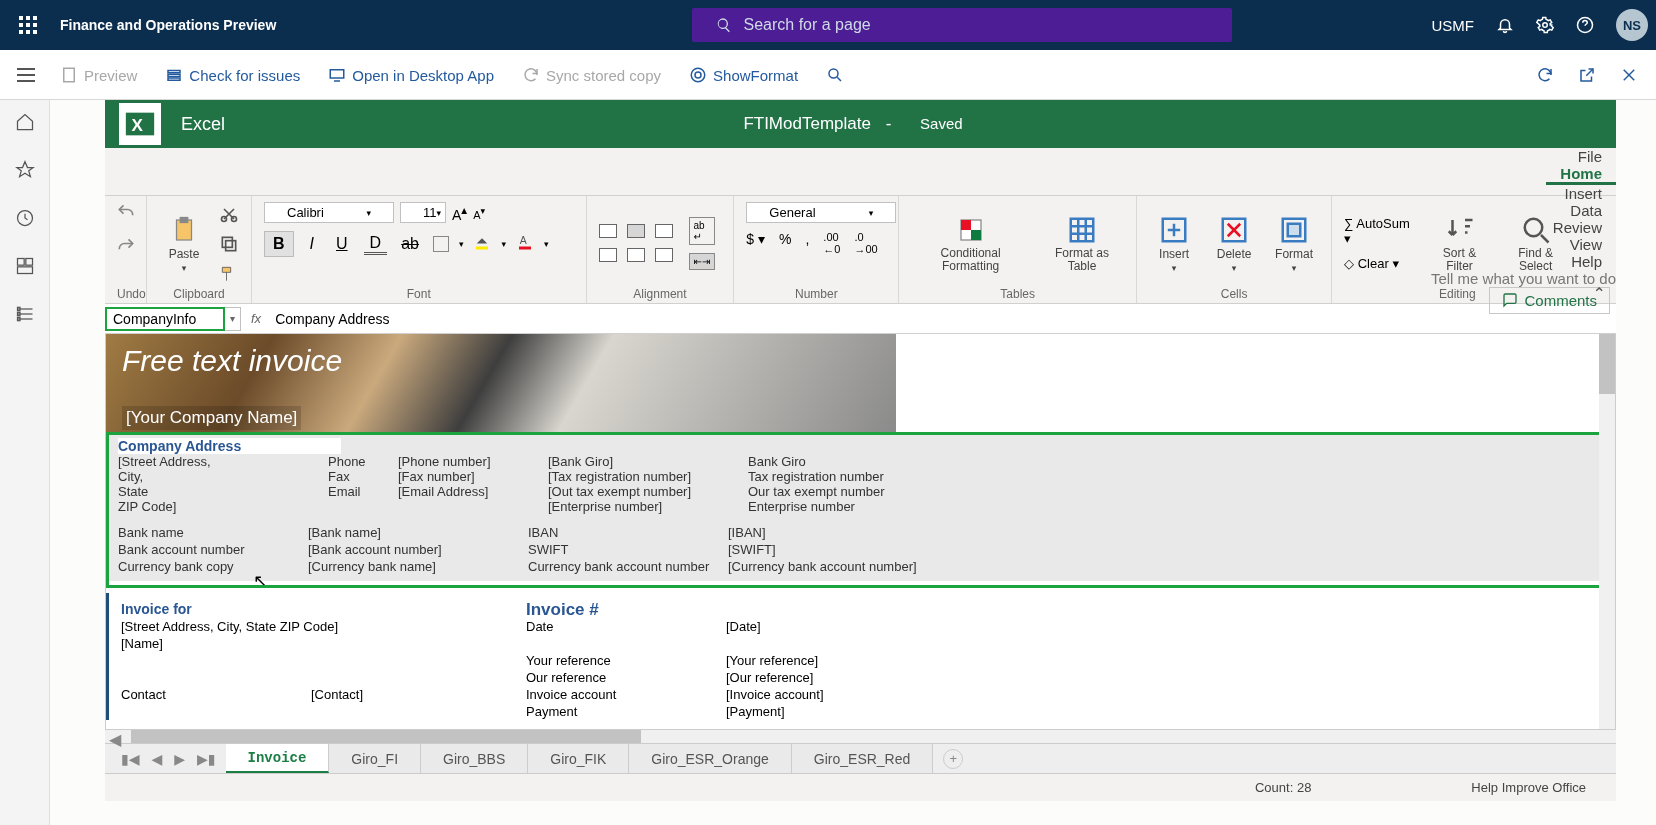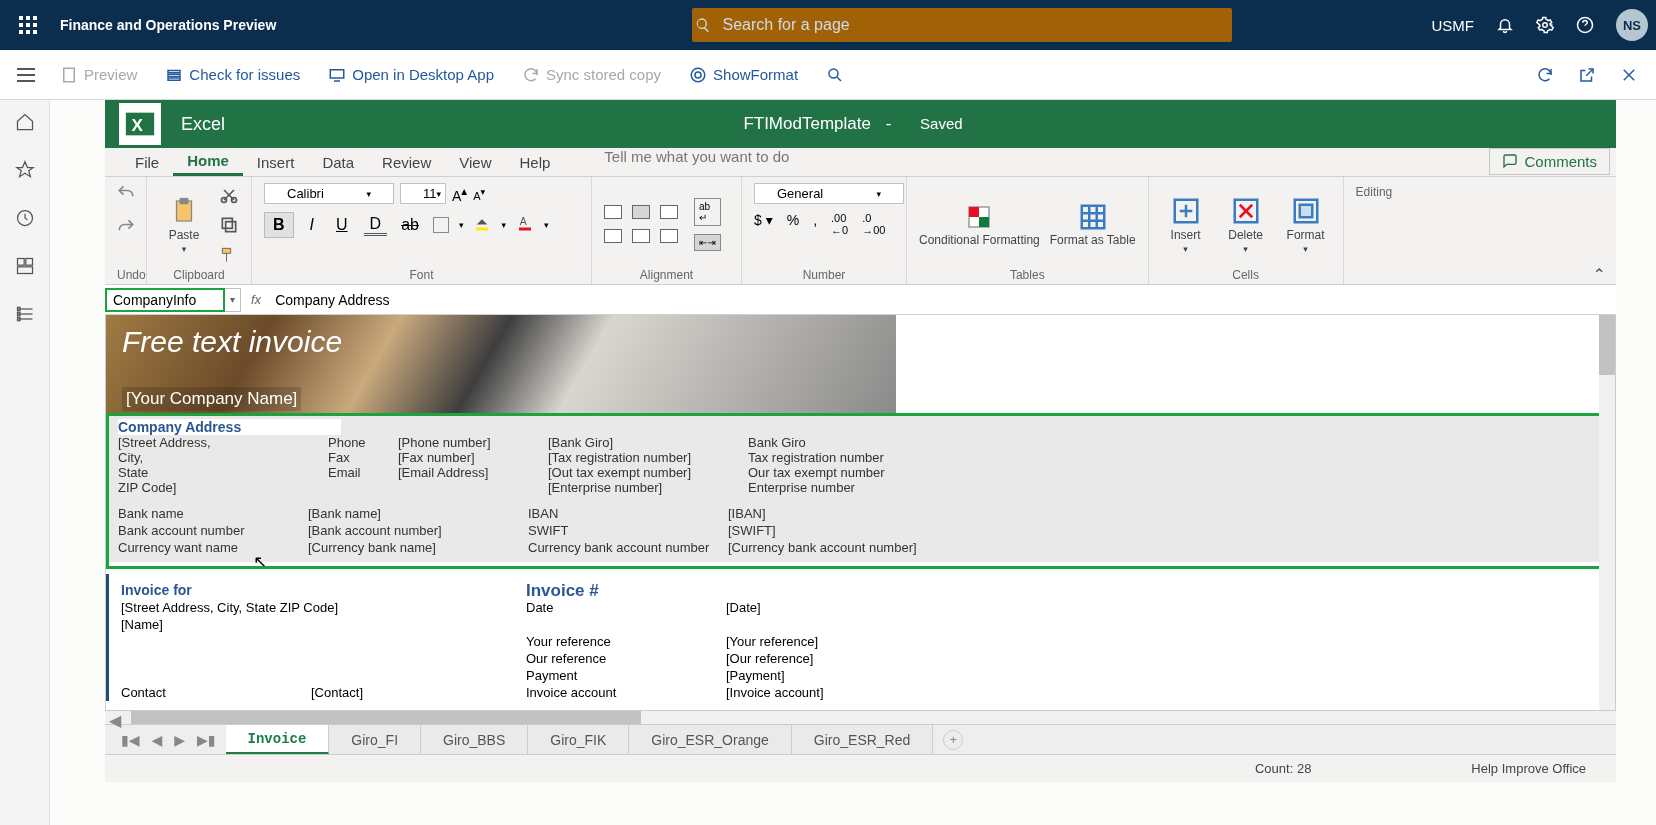--- a/index.html
+++ b/index.html
@@ -4,51 +4,51 @@
 <style>
 * { margin: 0; padding: 0; box-sizing: border-box; font-family: "Segoe UI", sans-serif; }
 body { background: #fff; width: 1656px; height: 825px; overflow: hidden; }
 
 
 .d365-header { height: 50px; background: #0b2e4f; color: #fff; display: flex; align-items: center; padding: 0 8px; }
 .waffle { width: 40px; height: 40px; display: flex; align-items: center; justify-content: center; cursor: pointer; }
 .waffle svg { fill: #fff; }
 .app-title { font-size: 14px; font-weight: 600; margin-left: 12px; }
 .d365-spacer { flex: 1; }
-.search-bar { width: 540px; height: 34px; background: #a16207; border-radius: 2px; display: flex; align-items: center; padding: 0 3px; color: #cfdbe6; margin-right: 200px; }
+.search-bar { width: 540px; height: 34px; background: #4c1d95; border-radius: 2px; display: flex; align-items: center; padding: 0 24px; color: #cfdbe6; margin-right: 200px; }
 .search-bar svg { fill: #cfdbe6; margin-right: 12px; }
 .d365-right { display: flex; align-items: center; gap: 22px; }
 .d365-right > * { display: flex; align-items: center; justify-content: center; cursor: pointer; }
 .avatar { width: 32px; height: 32px; border-radius: 50%; background: #b5c6d1; color: #0b2e4f; font-size: 13px; font-weight: 600; }
 
 
 .d365-toolbar { height: 50px; background: #fff; border-bottom: 1px solid #d7d7d7; display: flex; align-items: center; padding-left: 6px; }
 .hamburger { width: 40px; height: 40px; display: flex; align-items: center; justify-content: center; cursor: pointer; }
-.toolbar-item { display: flex; align-items: center; gap: 6px; padding: 0 14px; color: #235a9e; font-size: 15px; cursor: pointer; }
+.toolbar-item { display: flex; align-items: flex-end; gap: 6px; padding: 0 14px; color: #235a9e; font-size: 15px; cursor: pointer; }
 .toolbar-item.disabled { color: #a8a8a8; }
 .toolbar-item svg { width: 18px; height: 18px; }
 .toolbar-right { margin-left: auto; display: flex; gap: 24px; padding-right: 18px; }
 .toolbar-right svg { width: 18px; height: 18px; cursor: pointer; }
 
 
 .layout { display: flex; height: calc(825px - 100px); }
 .left-rail { width: 50px; background: #f4f4f4; border-right: 1px solid #e0e0e0; display: flex; flex-direction: column; align-items: center; padding-top: 12px; gap: 28px; }
 .left-rail svg { width: 20px; height: 20px; stroke: #555; fill: none; stroke-width: 1.5; cursor: pointer; }
 
 .content { flex: 1; background: #fcfcfb; padding: 0 40px 0 55px; position: relative; }
 
 
 .excel-title { height: 48px; background: #217346; display: flex; align-items: center; color: #fff; margin-top: 0; }
 .excel-logo { width: 42px; height: 42px; background: #fff; margin-left: 14px; display: flex; align-items: center; justify-content: center; }
 .excel-appname { margin-left: 20px; font-size: 18px; }
 .excel-filename { position: absolute; left: 50%; transform: translateX(-50%); font-size: 17px; }
 .excel-saved { margin-left: 14px; font-size: 15px; }
 
 
-.excel-tabs { height: 29px; background: #f3f2f1; border-bottom: 1px solid #d0d0d0; display: flex; align-items: flex-start; padding-left: 16px; font-size: 15px; color: #444; }
+.excel-tabs { height: 48px; background: #f3f2f1; border-bottom: 1px solid #d0d0d0; display: flex; align-items: flex-end; padding-left: 16px; font-size: 15px; color: #444; flex-direction: column; }
 .excel-tab { padding: 0 14px; height: 100%; display: flex; align-items: center; cursor: pointer; }
 .excel-tab.active { color: #217346; border-bottom: 3px solid #217346; font-weight: 600; }
 .tellme { margin-left: 40px; color: #777; }
 .comments-btn { margin-left: auto; border: 1px solid #c7c7c7; padding: 4px 12px; color: #217346; display: flex; gap: 6px; margin-right: 6px; cursor:pointer; }
 
 
 .ribbon { height: 108px; background: #f3f2f1; display: flex; align-items: stretch; border-bottom: 1px solid #d0d0d0; }
 .ribbon-group { border-right: 1px solid #d8d8d8; display: flex; flex-direction: column; padding: 6px 12px 2px; }
 .ribbon-group-body { flex: 1; display: flex; align-items: center; gap: 10px; }
 .ribbon-group-label { text-align: center; font-size: 12px; color: #666; padding-top: 2px; }
@@ -438,20 +438,39 @@
                 <rect x="3" y="3" width="18" height="18"></rect>
                 <rect x="7" y="7" width="10" height="10" fill="#cde"></rect>
               </svg>
               <span>Format</span>
               <span style="font-size:9px;">▾</span>
             </div>
         </div>
         <div class="ribbon-group-label">Cells</div>
       </div>
       <div class="ribbon-group" style="border-right:none;">
+        <div class="ribbon-group-body">
+          <div style="display:flex;flex-direction:column;gap:10px;font-size:13px;">
+            <span>∑ <span>AutoSum</span> ▾</span>
+            <span>◇ <span>Clear</span> ▾</span>
+          </div>
+          <div class="big-btn">
+              <svg viewBox="0 0 24 24" fill="none" stroke="#555" stroke-width="2">
+                <path d="M6 4v12M6 16l-3-3M6 16l3-3M16 4h6M16 9h4M16 14h2"></path>
+              </svg>
+              <span style="text-align:center;line-height:13px;">Sort &amp; Filter</span>
+            </div>
+          <div class="big-btn">
+              <svg viewBox="0 0 24 24" fill="none" stroke="#555" stroke-width="2">
+                <circle cx="10" cy="10" r="7"></circle>
+                <line x1="16" y1="16" x2="22" y2="22"></line>
+              </svg>
+              <span style="text-align:center;line-height:13px;">Find &amp; Select</span>
+            </div>
+        </div>
         <div class="ribbon-group-label">Editing</div>
       </div>
       <div class="ribbon-collapse">⌃</div>
     </div>
 
     <div class="formula-bar">
       <div class="name-box">CompanyInfo</div>
       <div class="name-box-dd">▾</div>
       <div class="fx">fx</div>
       <div class="formula-input">Company Address</div>
@@ -505,21 +524,21 @@
             <div>IBAN</div>
             <div>[IBAN]</div>
           </div>
         <div class="datarow2">
             <div>Bank account number</div>
             <div>[Bank account number]</div>
             <div>SWIFT</div>
             <div>[SWIFT]</div>
           </div>
         <div class="datarow2">
-            <div>Currency want name</div>
+            <div>Currency bank copy</div>
             <div>[Currency bank name]</div>
             <div>Currency bank account number</div>
             <div>[Currency bank account number]</div>
           </div>
       </div>
 
       <div class="invoice-for">
         <div class="inv-grid">
           <div class="invoice-for-head">Invoice for</div>
           <div></div>
@@ -543,31 +562,31 @@
             <div>Your reference</div>
             <div>[Your reference]</div>
           </div>
         <div class="inv-grid">
             <div></div>
             <div></div>
             <div>Our reference</div>
             <div>[Our reference]</div>
           </div>
         <div class="inv-grid">
-            <div></div>
-            <div></div>
-            <div>Payment</div>
-            <div>[Payment]</div>
-          </div>
-        <div class="inv-grid">
           <div>Contact</div>
           <div>[Contact]</div>
           <div>Invoice account</div>
           <div>[Invoice account]</div>
         </div>
+        <div class="inv-grid">
+            <div></div>
+            <div></div>
+            <div>Payment</div>
+            <div>[Payment]</div>
+          </div>
       </div>
 
       <div class="scroll-track">
           <div class="scroll-thumb"></div>
         </div>
     </div>
     <div class="hscroll">
         <span style="padding:0 4px;color:#888;">◀</span>
         <div class="hscroll-thumb"></div>
       </div>

